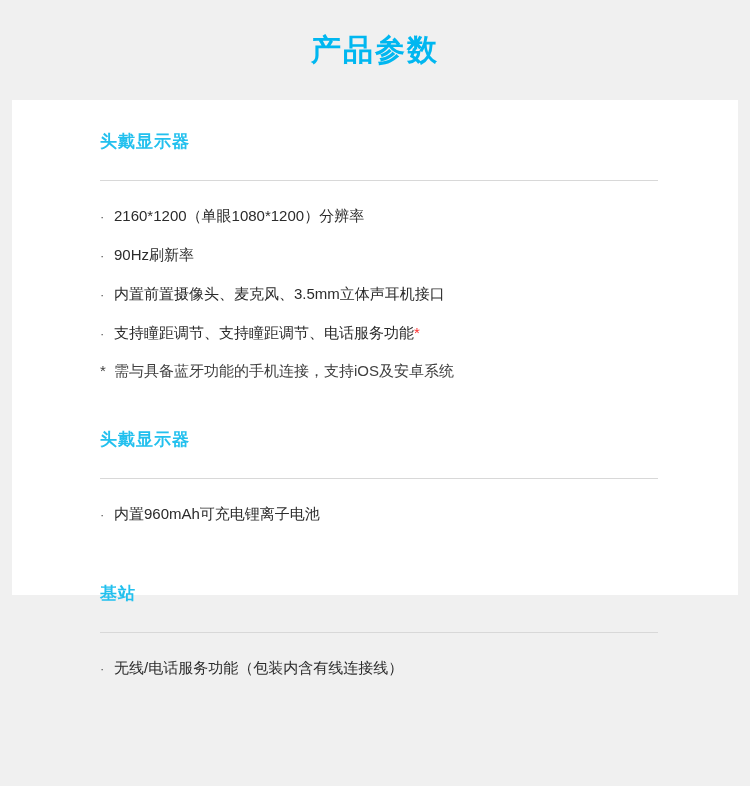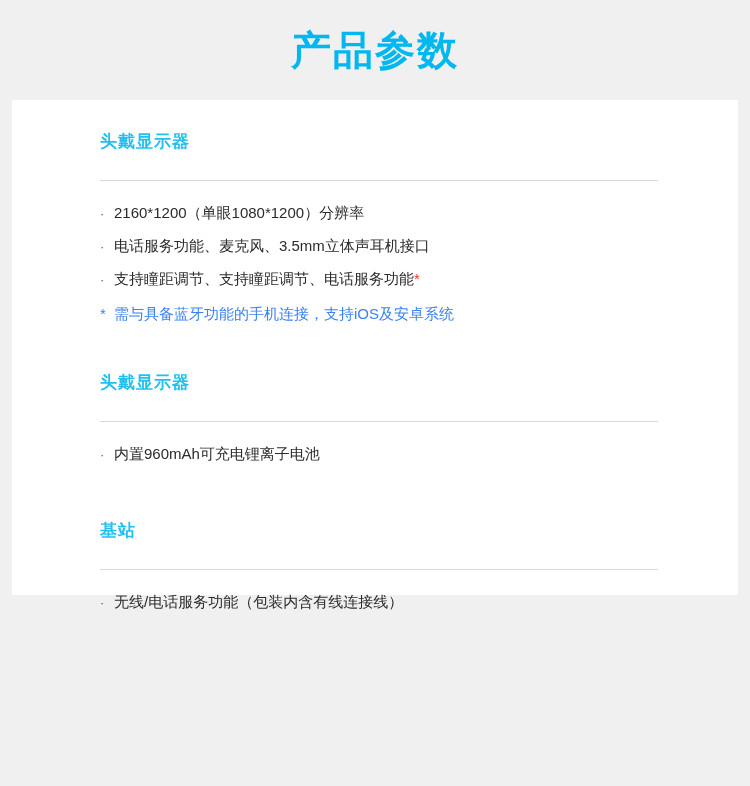--- a/index.html
+++ b/index.html
@@ -21,21 +21,21 @@
   }
   .title-band {
     height: 100px;
     background: #f0f0f0;
     display: flex;
     align-items: center;
     justify-content: center;
   }
   .page-title {
     color: #00b7f0;
-    font-size: 40px;
+    font-size: 30px;
     font-weight: bold;
     letter-spacing: 2px;
   }
   .sheet {
     position: absolute;
     left: 12px;
     top: 100px;
     width: 726px;
     height: 495px;
     background: #ffffff;
@@ -58,36 +58,36 @@
   .rule {
     border-bottom: 1px solid #d8d8d8;
     margin-top: 27px;
   }
   .items {
     padding-top: 16px;
   }
   .item {
     font-size: 15px;
     color: #2b2b2b;
-    line-height: 18px;
+    line-height: 24px;
     padding: 7px 0;
     white-space: nowrap;
   }
   .bullet {
     display: inline-block;
     width: 14px;
     color: #555;
     font-size: 13px;
   }
   .bullet.blank {
     color: transparent;
   }
   .note {
     font-size: 15px;
-    color: #3b82f6;
+    color: #404040;
     line-height: 18px;
     padding: 9px 0 0 0;
     white-space: nowrap;
   }
   .note .star {
     display: inline-block;
     width: 14px;
   }
   .sup-star {
     color: #ff2d2d;
@@ -106,21 +106,24 @@
     <div class="content">
 
       <div class="section">
         <div class="section-title sec-head-1">头戴显示器</div>
         <div class="rule"></div>
         <div class="items">
           <div class="item">
             <span class="bullet">·</span><span>2160*1200（单眼1080*1200）分辨率</span>
           </div>
           <div class="item">
-            <span class="bullet">·</span><span>电话服务功能、麦克风、3.5mm立体声耳机接口</span>
+            <span class="bullet">·</span><span>90Hz刷新率</span>
+          </div>
+          <div class="item">
+            <span class="bullet">·</span><span>内置前置摄像头、麦克风、3.5mm立体声耳机接口</span>
           </div>
           <div class="item">
             <span class="bullet">·</span><span>支持瞳距调节、支持瞳距调节、电话服务功能</span><span class="sup-star">*</span>
           </div>
           <div class="note">
             <span class="star">*</span><span>需与具备蓝牙功能的手机连接，支持iOS及安卓系统</span>
           </div>
         </div>
       </div>
 

